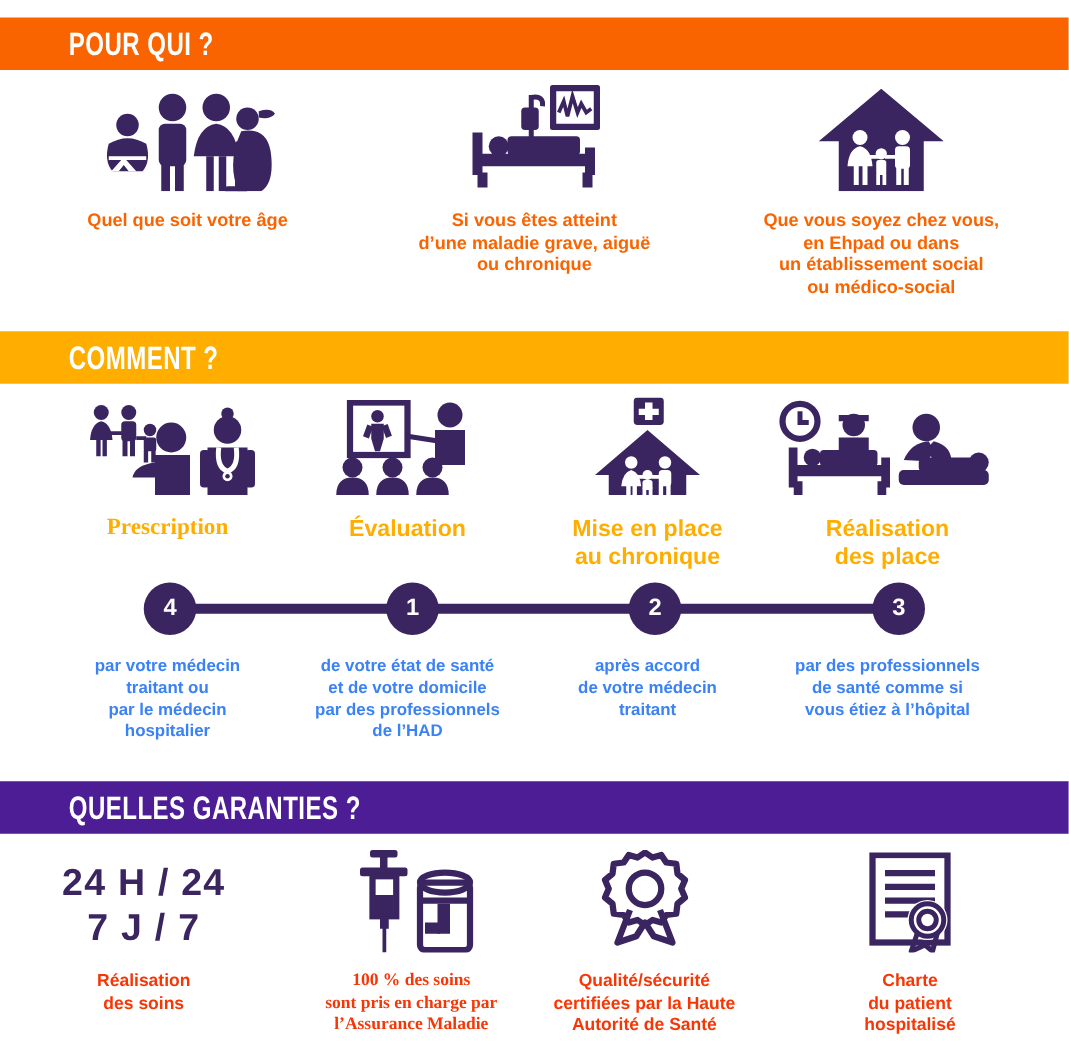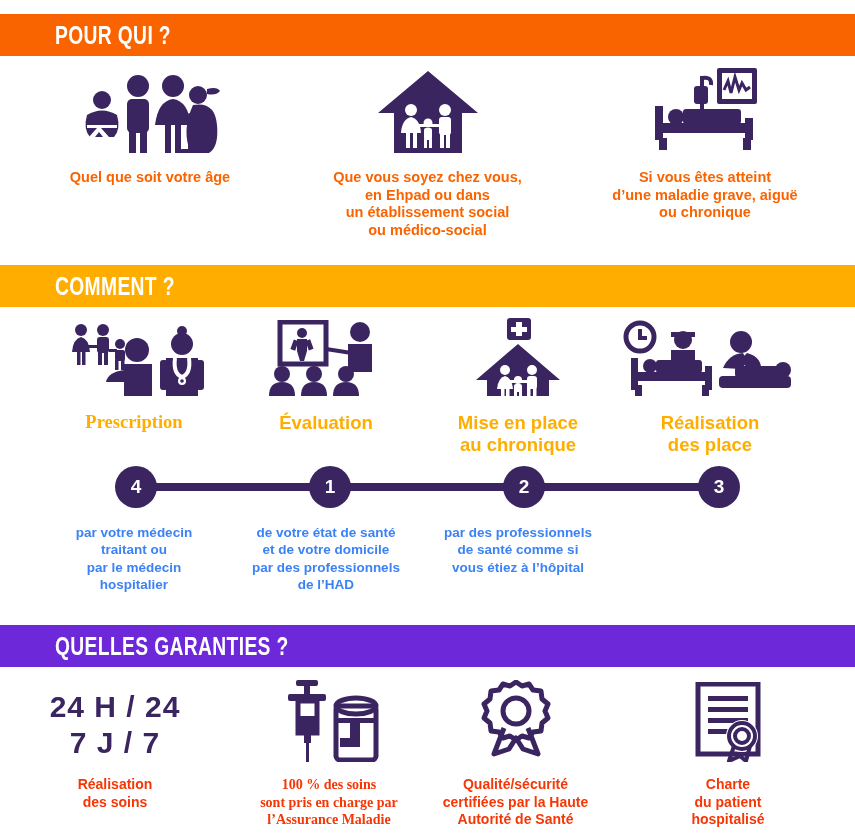--- a/index.html
+++ b/index.html
@@ -31,21 +31,21 @@
     font-size: 26px;
     letter-spacing: 0.5px;
     margin-left: 55px;
     transform: scaleX(0.74);
     transform-origin: left center;
     white-space: nowrap;
   }
 
   #band-pour-qui   { top: 14px;  background: #fa6400; }
   #band-comment    { top: 265px; background: #ffae00; }
-  #band-garanties  { top: 625px; background: #6d28d9; }
+  #band-garanties  { top: 625px; background: #4c1d95; }
 
   
   .row {
     position: absolute;
     left: 0;
     width: 855px;
     display: flex;
   }
   .cell {
     display: flex;
@@ -195,50 +195,20 @@
         <path class="pp" d="M118 32 q22 -4 24 20 q2 22 -8 28 h-18 q-10 -22 2 -48 z"></path>
         <rect class="pp" x="113" y="40" width="5" height="40" rx="2"></rect>
         <rect class="pp" x="105" y="76" width="18" height="5" rx="2"></rect>
       </svg>
     </div>
     <div class="caption">Quel que soit votre âge</div>
   </div>
 
   <div class="cell">
     <div class="icon-box">
-      <svg width="100" height="82" viewBox="0 0 100 82">
-        <path class="pp" d="M50 0 L100 42 H84 V82 H16 V42 H0 Z"></path>
-
-        <circle class="ww" cx="33" cy="39" r="6"></circle>
-        <path class="ww" d="M33 46 q-9 2 -10 16 h20 q-1 -14 -10 -16z"></path>
-        <rect class="ww" x="28" y="60" width="4" height="17"></rect>
-        <rect class="ww" x="35" y="60" width="4" height="17"></rect>
-
-        <circle class="ww" cx="50" cy="52" r="4.5"></circle>
-        <rect class="ww" x="46" y="57" width="8" height="12" rx="2"></rect>
-        <rect class="ww" x="46" y="68" width="3" height="9"></rect>
-        <rect class="ww" x="51" y="68" width="3" height="9"></rect>
-
-        <circle class="ww" cx="67" cy="39" r="6"></circle>
-        <rect class="ww" x="61" y="46" width="12" height="18" rx="3"></rect>
-        <rect class="ww" x="62" y="62" width="4" height="15"></rect>
-        <rect class="ww" x="68" y="62" width="4" height="15"></rect>
-
-        <rect class="ww" x="38" y="53" width="10" height="3"></rect>
-        <rect class="ww" x="53" y="53" width="9" height="3"></rect>
-      </svg>
-    </div>
-    <div class="caption" style="white-space:pre-line">Que vous soyez chez vous,
-en Ehpad ou dans
-un établissement social
-ou médico-social</div>
-  </div>
-
-  <div class="cell">
-    <div class="icon-box">
       <svg width="120" height="85" viewBox="0 0 120 85">
 
         <rect class="pp" x="72" y="0" width="40" height="36" rx="2"></rect>
         <rect class="ww" x="77" y="5" width="30" height="26"></rect>
         <path class="st" style="stroke-width:3" d="M79 22 l4 -9 3 12 4 -16 4 13 3 -7 4 7 4 -3"></path>
 
         <rect class="pp" x="55" y="8" width="4" height="40"></rect>
         <path class="st" style="stroke-width:4" d="M57 10 q10 -2 9 7"></path>
         <rect class="pp" x="49" y="18" width="14" height="18" rx="3"></rect>
 
@@ -248,20 +218,50 @@
         <rect class="pp" x="14" y="70" width="8" height="12"></rect>
         <rect class="pp" x="98" y="70" width="8" height="12"></rect>
 
         <circle class="pp" cx="31" cy="49" r="8"></circle>
         <rect class="pp" x="38" y="41" width="58" height="15" rx="3"></rect>
       </svg>
     </div>
     <div class="caption" style="white-space:pre-line">Si vous êtes atteint
 d’une maladie grave, aiguë
 ou chronique</div>
+  </div>
+
+  <div class="cell">
+    <div class="icon-box">
+      <svg width="100" height="82" viewBox="0 0 100 82">
+        <path class="pp" d="M50 0 L100 42 H84 V82 H16 V42 H0 Z"></path>
+
+        <circle class="ww" cx="33" cy="39" r="6"></circle>
+        <path class="ww" d="M33 46 q-9 2 -10 16 h20 q-1 -14 -10 -16z"></path>
+        <rect class="ww" x="28" y="60" width="4" height="17"></rect>
+        <rect class="ww" x="35" y="60" width="4" height="17"></rect>
+
+        <circle class="ww" cx="50" cy="52" r="4.5"></circle>
+        <rect class="ww" x="46" y="57" width="8" height="12" rx="2"></rect>
+        <rect class="ww" x="46" y="68" width="3" height="9"></rect>
+        <rect class="ww" x="51" y="68" width="3" height="9"></rect>
+
+        <circle class="ww" cx="67" cy="39" r="6"></circle>
+        <rect class="ww" x="61" y="46" width="12" height="18" rx="3"></rect>
+        <rect class="ww" x="62" y="62" width="4" height="15"></rect>
+        <rect class="ww" x="68" y="62" width="4" height="15"></rect>
+
+        <rect class="ww" x="38" y="53" width="10" height="3"></rect>
+        <rect class="ww" x="53" y="53" width="9" height="3"></rect>
+      </svg>
+    </div>
+    <div class="caption" style="white-space:pre-line">Que vous soyez chez vous,
+en Ehpad ou dans
+un établissement social
+ou médico-social</div>
   </div>
 </div>
 
 <div class="band" id="band-comment">
   <div class="band-title">COMMENT ?</div>
 </div>
 
 <div class="row" id="section-comment">
 
   <div class="cell">
@@ -404,20 +404,25 @@
 par le médecin
 hospitalier</div>
   </div>
   <div class="cell">
     <div class="caption" style="white-space:pre-line">de votre état de santé
 et de votre domicile
 par des professionnels
 de l’HAD</div>
   </div>
   <div class="cell">
+    <div class="caption" style="white-space:pre-line">après accord
+de votre médecin
+traitant</div>
+  </div>
+  <div class="cell">
     <div class="caption" style="white-space:pre-line">par des professionnels
 de santé comme si
 vous étiez à l’hôpital</div>
   </div>
 </div>
 
 <div class="band" id="band-garanties">
   <div class="band-title">QUELLES GARANTIES ?</div>
 </div>
 

